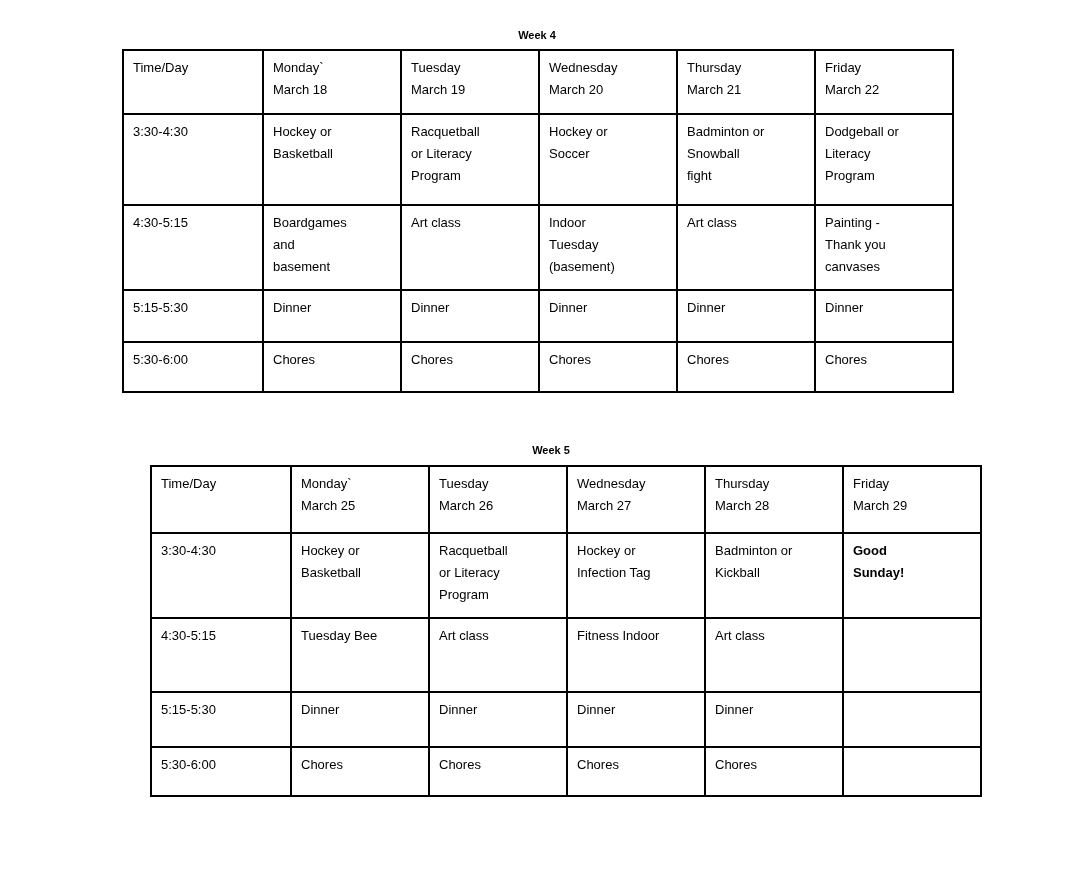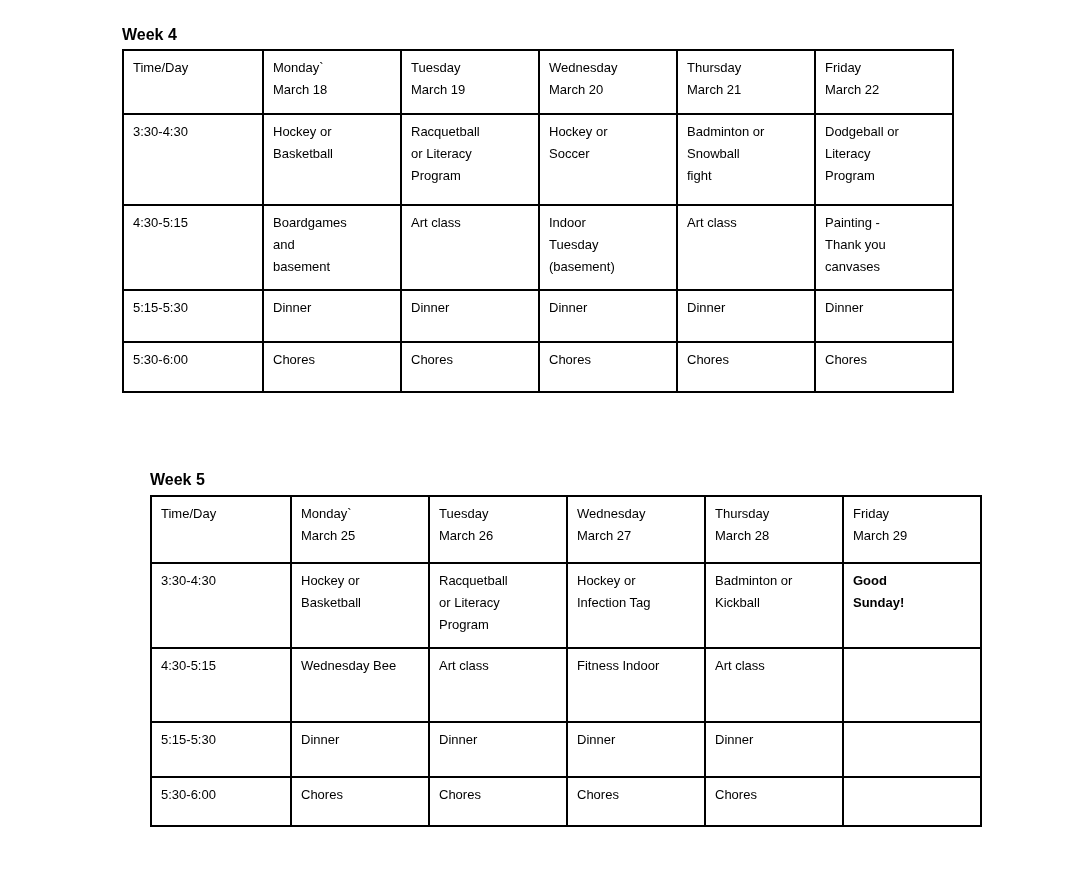--- a/index.html
+++ b/index.html
@@ -14,27 +14,28 @@
     color: #000000;
     overflow: hidden;
   }
   .page {
     position: absolute;
     left: 122px;
     top: 26px;
     width: 830px;
   }
   .week-title {
-    font-size: 16px;
+    font-size: 11px;
     line-height: 18px;
     font-weight: bold;
     margin: 0 0 5px 0;
+    text-align: center;
   }
   .week-block-2 {
-    margin-top: 78px;
+    margin-top: 48px;
     padding-left: 28px;
   }
   .week-block-2 .week-title {
     margin-bottom: 6px;
   }
   table.schedule {
     border-collapse: collapse;
     table-layout: fixed;
     width: 830px;
   }
@@ -169,21 +170,21 @@
 Program</td>
           <td>Hockey or
 Infection Tag</td>
           <td>Badminton or
 Kickball</td>
           <td class="bold">Good
 Sunday!</td>
         </tr>
         <tr style="height:74px">
           <td class="time">4:30-5:15</td>
-          <td>Wednesday Bee</td>
+          <td>Tuesday Bee</td>
           <td>Art class</td>
           <td>Fitness Indoor</td>
           <td>Art class</td>
           <td></td>
         </tr>
         <tr style="height:55px">
           <td class="time">5:15-5:30</td>
           <td>Dinner</td>
           <td>Dinner</td>
           <td>Dinner</td>

